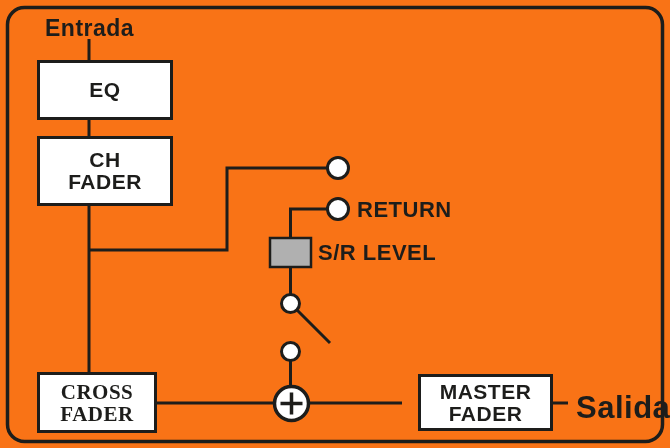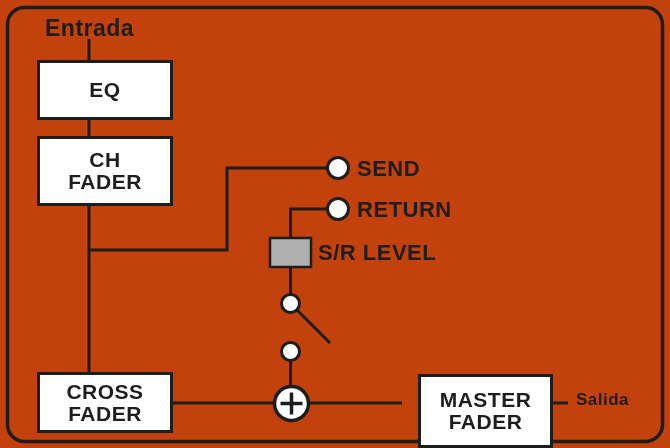--- a/index.html
+++ b/index.html
@@ -5,21 +5,21 @@
   html, body {
     margin: 0;
     padding: 0;
     background: #ffffff;
     font-family: "Liberation Sans", sans-serif;
   }
   .stage {
     position: relative;
     width: 670px;
     height: 448px;
-    background: #c2410c;
+    background: #f97316;
     overflow: hidden;
   }
   .wires {
     position: absolute;
     left: 0;
     top: 0;
   }
   .wire {
     fill: none;
     stroke: #1d1d1b;
@@ -59,31 +59,31 @@
     font-weight: bold;
     font-size: 21px;
     line-height: 22px;
     letter-spacing: 0.5px;
     color: #1d1d1b;
     text-align: center;
     margin-left: 16px;
   }
   .box-eq       { left: 21px;  top: 60px;  width: 136px; height: 60px; }
   .box-ch       { left: 21px;  top: 136px; width: 136px; height: 70px; }
-  .box-cross    { left: 21px;  top: 372px; width: 136px; height: 61px; }
-  .box-master   { left: 402px; top: 374px; width: 135px; height: 74px; }
+  .box-cross    { left: 21px;  top: 372px; width: 120px; height: 61px; font-family: Liberation Serif, serif; }
+  .box-master   { left: 402px; top: 374px; width: 135px; height: 57px; }
   .label {
     position: absolute;
     font-weight: bold;
     color: #1d1d1b;
     white-space: nowrap;
     letter-spacing: 0.5px;
   }
   .label-entrada { left: 45px;  top: 15px;  font-size: 23px; }
-  .label-salida  { left: 576px; top: 390px; font-size: 17px; }
+  .label-salida  { left: 576px; top: 390px; font-size: 31px; }
   .label-send    { left: 357px; top: 156px; font-size: 22px; }
   .label-return  { left: 357px; top: 197px; font-size: 22px; }
   .label-srlevel { left: 318px; top: 240px; font-size: 22px; }
   .label-sron    { left: 320px; top: 295px; font-size: 22px; }
 </style>
 </head>
 <body>
 
 <div class="stage">
 
@@ -120,21 +120,20 @@
 
   <div class="box box-eq">
     <span>EQ</span>
   </div>
 
   <div class="box box-ch">
     <span>CH</span>
     <span>FADER</span>
   </div>
 
-  <div class="label label-send">SEND</div>
 
   <div class="label label-return">RETURN</div>
 
   <div class="label label-srlevel">S/R LEVEL</div>
 
 
   <div class="box box-cross">
     <span>CROSS</span>
     <span>FADER</span>
   </div>

